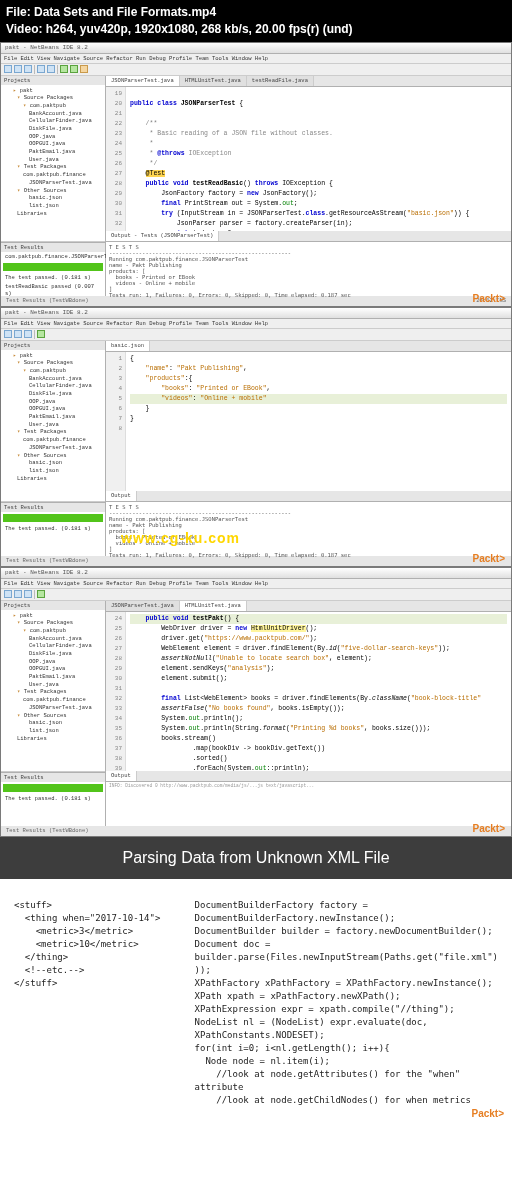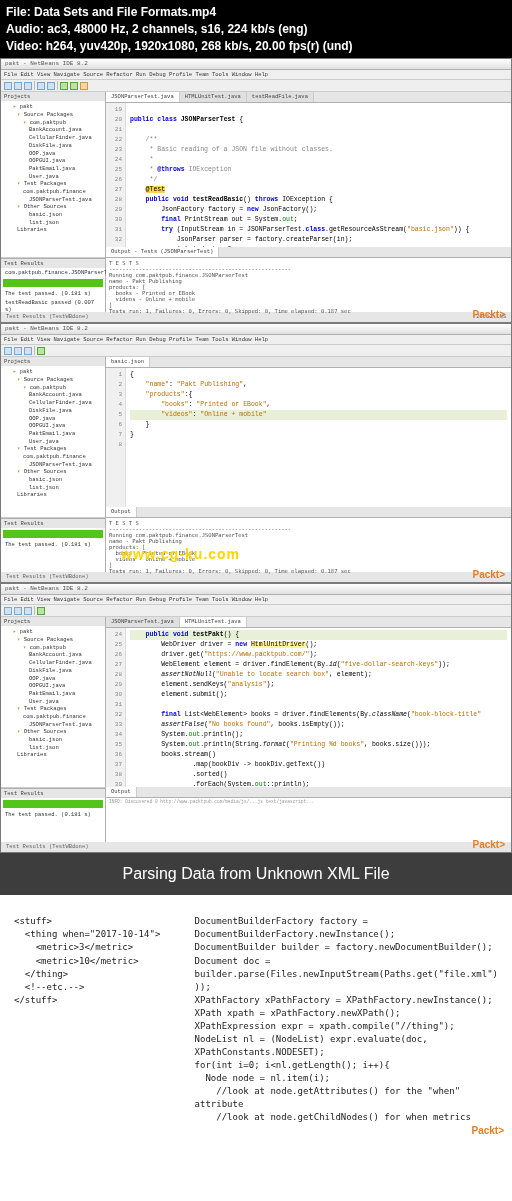--- a/index.html
+++ b/index.html
@@ -249,21 +249,20 @@
       font-size: 10px;
       font-weight: bold;
       color: #e67e22;
     }
   </style>
 </head>
 <body>
 
 <div class="file-info">
   <div>File: Data Sets and File Formats.mp4</div>
-  <div>Audio: ac3, 48000 Hz, 2 channels, s16, 224 kb/s (eng)</div>
   <div>Video: h264, yuv420p, 1920x1080, 268 kb/s, 20.00 fps(r) (und)</div>
 </div>
 
 <div class="ide-window">
   <div class="ide-titlebar">pakt - NetBeans IDE 8.2</div>
   <div class="ide-menubar">File  Edit  View  Navigate  Source  Refactor  Run  Debug  Profile  Team  Tools  Window  Help</div>
   <div class="ide-toolbar">
     <span class="tb-icon"></span>
     <span class="tb-icon"></span>
     <span class="tb-icon"></span>

